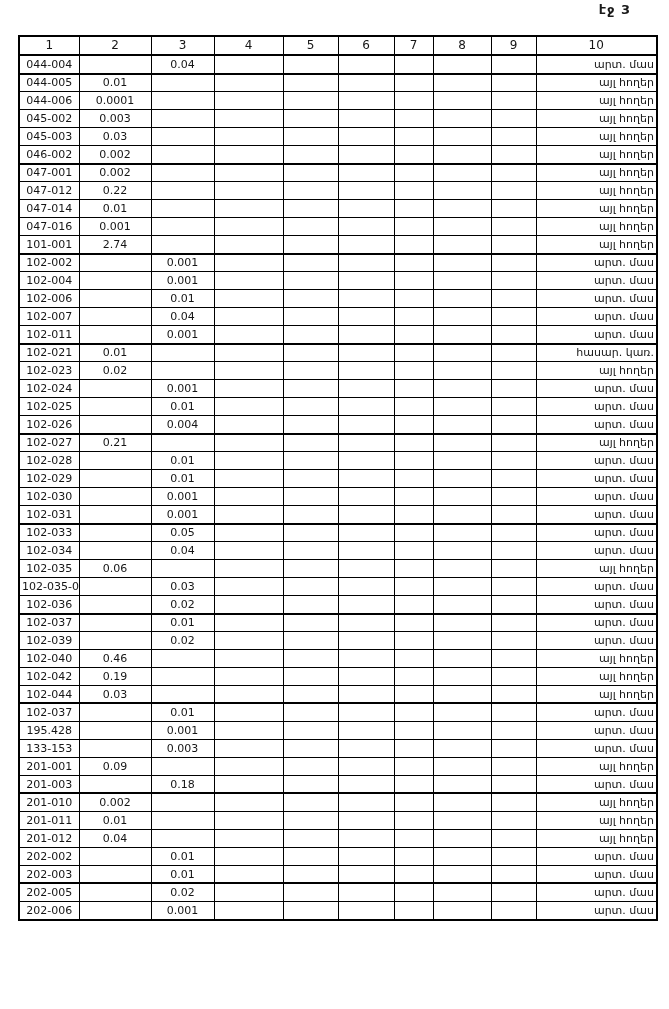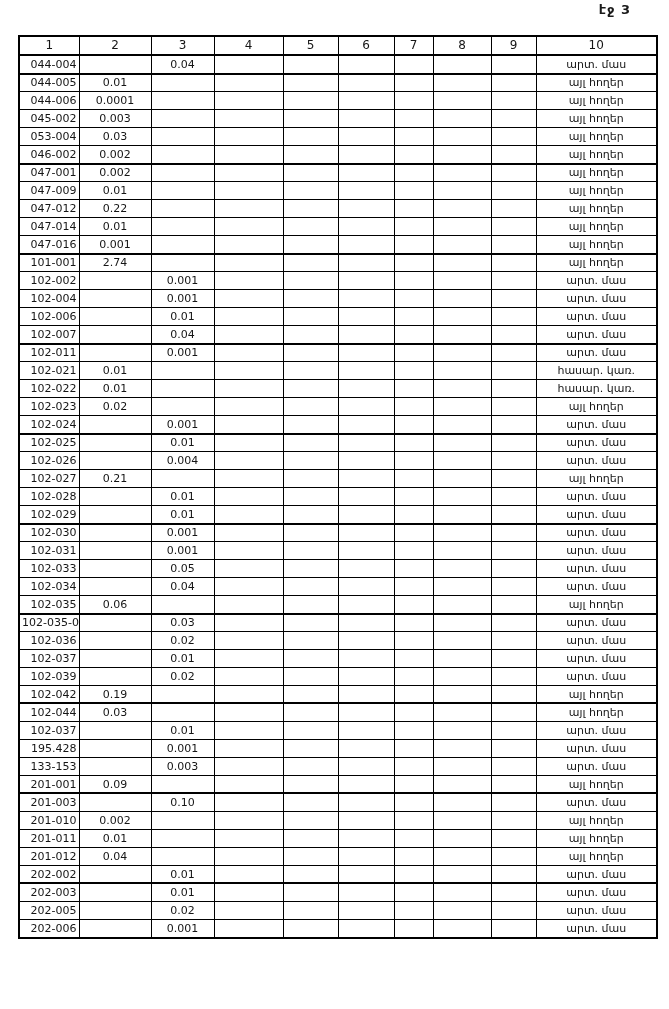--- a/index.html
+++ b/index.html
@@ -46,23 +46,23 @@
     font-weight: normal;
   }
   table.scan-table {
     border: 2px solid #000000;
   }
   table.scan-table thead th {
     text-align: center;
     font-size: 12px;
     border-bottom-width: 2px;
   }
-  td.c-code { text-align: right; padding-left: 3px; }
+  td.c-code { text-align: center; padding-left: 3px; }
   td.c-val  { text-align: center; }
-  td.c-land { text-align: center; padding-left: 4px; }
+  td.c-land { text-align: right; padding-left: 4px; }
   
   tbody tr:nth-child(5n+1) td { border-bottom-width: 2px; }
   tbody tr:nth-child(7n+3) td { border-top-width: 1.5px; }
 </style>
 </head>
 <body>
 
 <div class="page">
   <div class="page-label">էջ 3</div>
 
@@ -136,21 +136,21 @@
           <td class="c-val"></td>
           <td class="c-val"></td>
           <td class="c-val"></td>
           <td class="c-val"></td>
           <td class="c-val"></td>
           <td class="c-val"></td>
           <td class="c-val"></td>
           <td class="c-land">այլ հողեր</td>
         </tr>
         <tr>
-          <td class="c-code">053-004</td>
+          <td class="c-code">045-003</td>
           <td class="c-val">0.03</td>
           <td class="c-val"></td>
           <td class="c-val"></td>
           <td class="c-val"></td>
           <td class="c-val"></td>
           <td class="c-val"></td>
           <td class="c-val"></td>
           <td class="c-val"></td>
           <td class="c-land">այլ հողեր</td>
         </tr>
@@ -172,32 +172,20 @@
           <td class="c-val"></td>
           <td class="c-val"></td>
           <td class="c-val"></td>
           <td class="c-val"></td>
           <td class="c-val"></td>
           <td class="c-val"></td>
           <td class="c-val"></td>
           <td class="c-land">այլ հողեր</td>
         </tr>
         <tr>
-          <td class="c-code">047-009</td>
-          <td class="c-val">0.01</td>
-          <td class="c-val"></td>
-          <td class="c-val"></td>
-          <td class="c-val"></td>
-          <td class="c-val"></td>
-          <td class="c-val"></td>
-          <td class="c-val"></td>
-          <td class="c-val"></td>
-          <td class="c-land">այլ հողեր</td>
-        </tr>
-        <tr>
           <td class="c-code">047-012</td>
           <td class="c-val">0.22</td>
           <td class="c-val"></td>
           <td class="c-val"></td>
           <td class="c-val"></td>
           <td class="c-val"></td>
           <td class="c-val"></td>
           <td class="c-val"></td>
           <td class="c-val"></td>
           <td class="c-land">այլ հողեր</td>
@@ -304,32 +292,20 @@
           <td class="c-val"></td>
           <td class="c-val"></td>
           <td class="c-val"></td>
           <td class="c-val"></td>
           <td class="c-val"></td>
           <td class="c-val"></td>
           <td class="c-val"></td>
           <td class="c-land">հասար. կառ.</td>
         </tr>
         <tr>
-          <td class="c-code">102-022</td>
-          <td class="c-val">0.01</td>
-          <td class="c-val"></td>
-          <td class="c-val"></td>
-          <td class="c-val"></td>
-          <td class="c-val"></td>
-          <td class="c-val"></td>
-          <td class="c-val"></td>
-          <td class="c-val"></td>
-          <td class="c-land">հասար. կառ.</td>
-        </tr>
-        <tr>
           <td class="c-code">102-023</td>
           <td class="c-val">0.02</td>
           <td class="c-val"></td>
           <td class="c-val"></td>
           <td class="c-val"></td>
           <td class="c-val"></td>
           <td class="c-val"></td>
           <td class="c-val"></td>
           <td class="c-val"></td>
           <td class="c-land">այլ հողեր</td>
@@ -508,20 +484,32 @@
           <td class="c-val">0.02</td>
           <td class="c-val"></td>
           <td class="c-val"></td>
           <td class="c-val"></td>
           <td class="c-val"></td>
           <td class="c-val"></td>
           <td class="c-val"></td>
           <td class="c-land">արտ. մաս</td>
         </tr>
         <tr>
+          <td class="c-code">102-040</td>
+          <td class="c-val">0.46</td>
+          <td class="c-val"></td>
+          <td class="c-val"></td>
+          <td class="c-val"></td>
+          <td class="c-val"></td>
+          <td class="c-val"></td>
+          <td class="c-val"></td>
+          <td class="c-val"></td>
+          <td class="c-land">այլ հողեր</td>
+        </tr>
+        <tr>
           <td class="c-code">102-042</td>
           <td class="c-val">0.19</td>
           <td class="c-val"></td>
           <td class="c-val"></td>
           <td class="c-val"></td>
           <td class="c-val"></td>
           <td class="c-val"></td>
           <td class="c-val"></td>
           <td class="c-val"></td>
           <td class="c-land">այլ հողեր</td>
@@ -582,21 +570,21 @@
           <td class="c-val"></td>
           <td class="c-val"></td>
           <td class="c-val"></td>
           <td class="c-val"></td>
           <td class="c-val"></td>
           <td class="c-land">այլ հողեր</td>
         </tr>
         <tr>
           <td class="c-code">201-003</td>
           <td class="c-val"></td>
-          <td class="c-val">0.10</td>
+          <td class="c-val">0.18</td>
           <td class="c-val"></td>
           <td class="c-val"></td>
           <td class="c-val"></td>
           <td class="c-val"></td>
           <td class="c-val"></td>
           <td class="c-val"></td>
           <td class="c-land">արտ. մաս</td>
         </tr>
         <tr>
           <td class="c-code">201-010</td>

